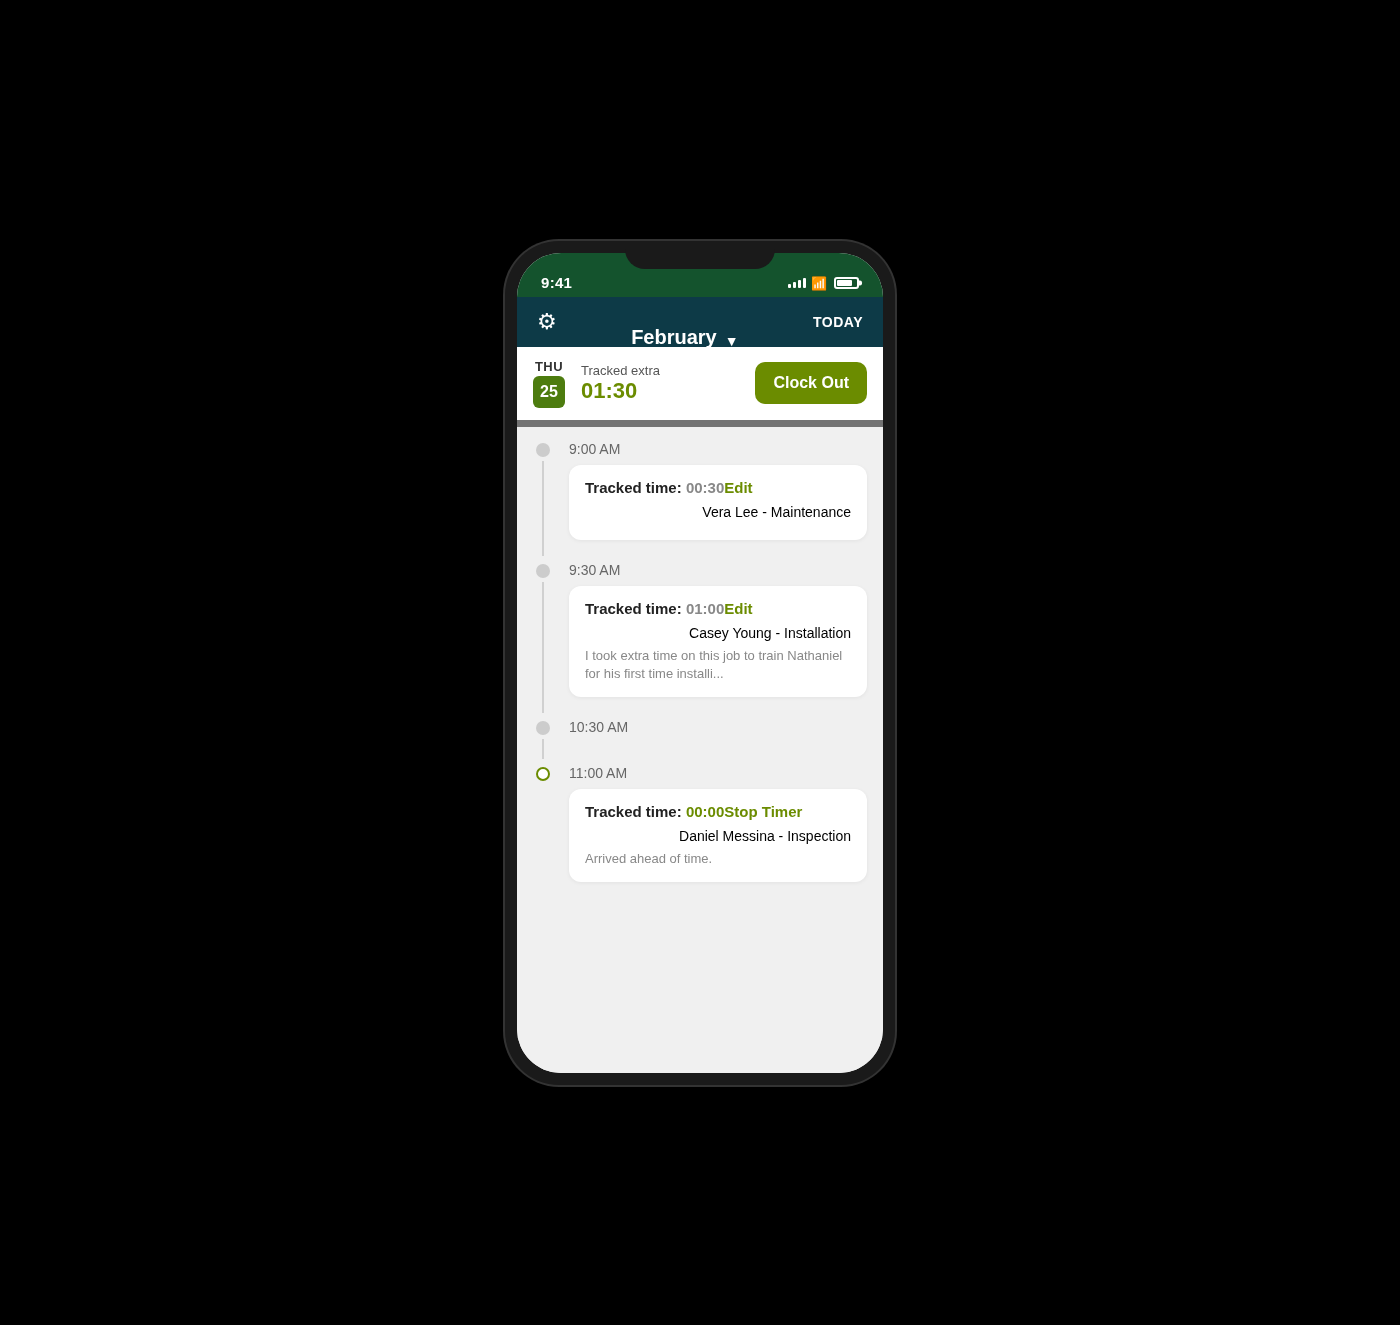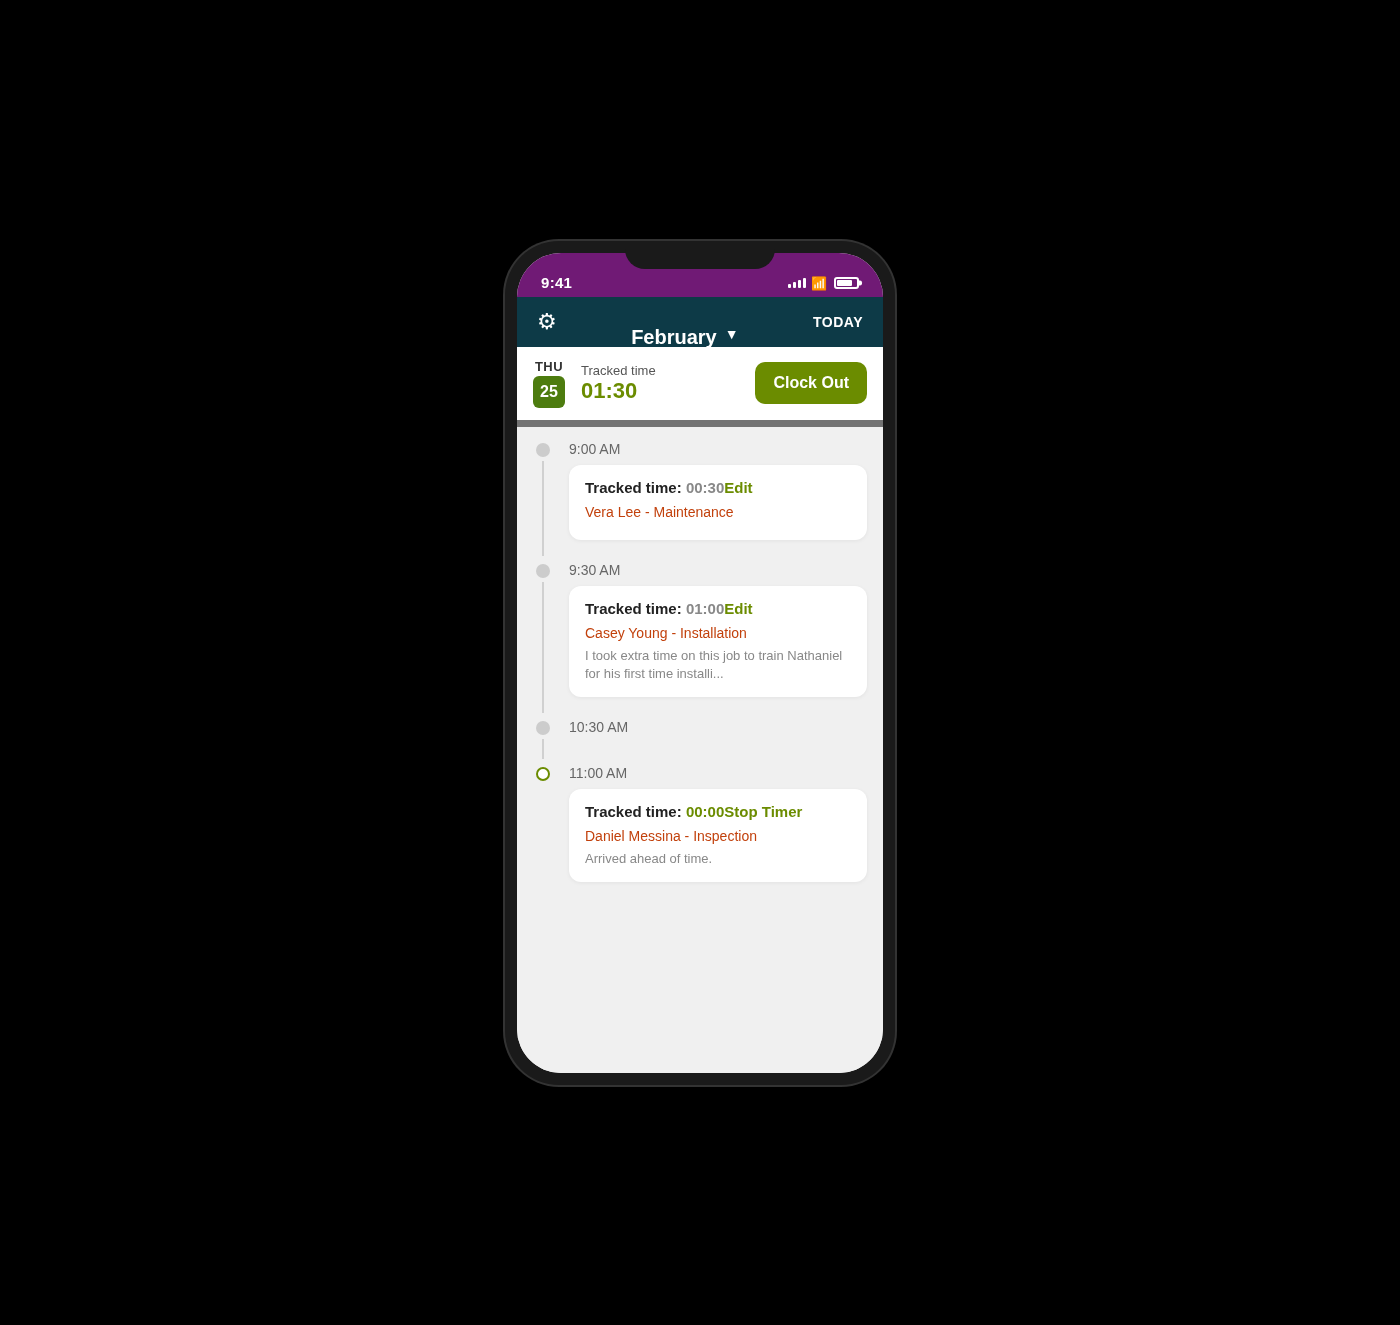--- a/index.html
+++ b/index.html
@@ -41,21 +41,21 @@
       transform: translateX(-50%);
       width: 150px;
       height: 28px;
       background: #1a1a1a;
       border-radius: 0 0 20px 20px;
       z-index: 100;
     }
 
     
     .status-bar {
-      background: #701a75;
+      background: #14532d;
       height: 44px;
       display: flex;
       align-items: flex-end;
       justify-content: space-between;
       padding: 0 24px 6px;
       flex-shrink: 0;
       position: relative;
       z-index: 50;
     }
 
@@ -130,21 +130,21 @@
       flex-shrink: 0;
     }
 
     .gear-icon {
       color: white;
       font-size: 22px;
     }
 
     .month-selector {
       display: flex;
-      align-items: flex-start;
+      align-items: flex-end;
       gap: 8px;
       margin-top: 32px;
     }
 
     .month-title {
       color: white;
       font-size: 20px;
       font-weight: 700;
     }
 
@@ -308,23 +308,24 @@
     }
 
     .stop-timer-btn {
       color: #6b8c00;
       font-size: 15px;
       font-weight: 700;
       cursor: pointer;
     }
 
     .card-person {
-      color: #c2410c;
+      color: #000000;
       font-size: 14px;
       margin-bottom: 6px;
+      text-align: right;
     }
 
     .card-note {
       color: #888;
       font-size: 13px;
       line-height: 1.4;
     }
 
     .tracked-time-green {
       color: #6b8c00;
@@ -365,21 +366,21 @@
       </div>
       <span class="today-btn">TODAY</span>
     </div>
 
     <div class="day-header">
       <div class="day-info">
         <span class="day-name">THU</span>
         <div class="day-number">25</div>
       </div>
       <div class="tracked-summary">
-        <div class="tracked-label">Tracked time</div>
+        <div class="tracked-label">Tracked extra</div>
         <div class="tracked-value">01:30</div>
       </div>
       <button class="clock-out-btn">Clock Out</button>
     </div>
 
     <div class="timeline-content" id="timeline-container">
     <div class="timeline-entry">
     <div class="timeline-left">
       <div class="timeline-dot "></div>
       <div class="timeline-line"></div>

